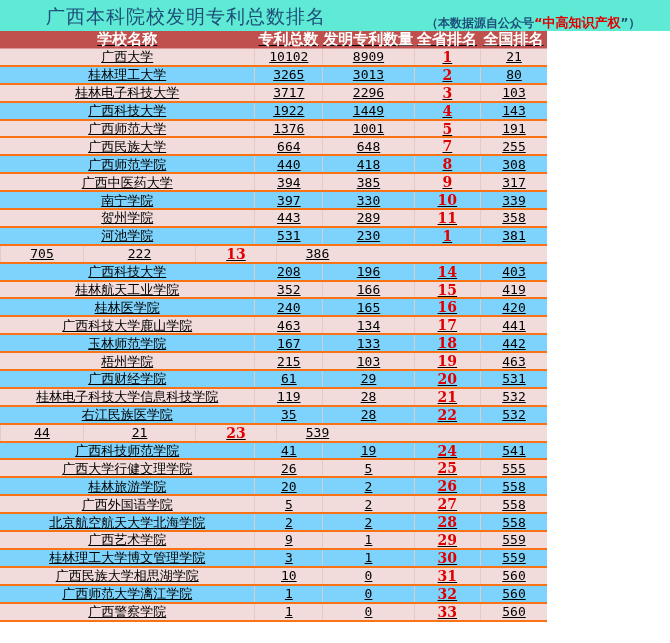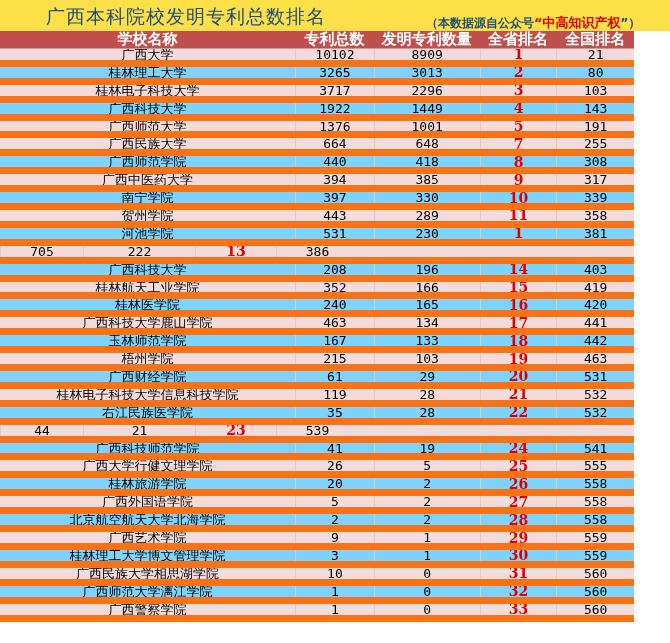--- a/index.html
+++ b/index.html
@@ -1,25 +1,25 @@
 <!DOCTYPE html>
 <html><head>
 <meta charset="utf-8">
 <style>
   html, body { margin:0; padding:0; background:#ffffff; }
   body { width:670px; height:643px; overflow:hidden; position:relative;
          font-family: "DejaVu Sans", "Liberation Sans", sans-serif; }
-  .title-bar { position:absolute; left:0; top:0; width:670px; height:31px; background:#fde047; }
+  .title-bar { position:absolute; left:0; top:0; width:670px; height:31px; background:#5eead4; }
   .main-title { position:absolute; left:46px; top:4px; font-size:19px; color:#1f4e79;
                 letter-spacing:1px; white-space:nowrap; font-family:"DejaVu Serif", serif; }
   .source-note { position:absolute; left:426px; top:14px; font-size:12px; color:#1f4e79;
                  font-weight:bold; white-space:nowrap; }
   .source-note .hl { color:#e00000; font-size:13px; }
-  .table { position:absolute; left:0; top:31px; width:634px; }
-  .row { display:flex; height:17.9px; box-sizing:border-box; border-bottom:7px solid #f97316; }
+  .table { position:absolute; left:0; top:31px; width:547px;text-decoration:underline; }
+  .row { display:flex; height:17.9px; box-sizing:border-box; border-bottom:2px solid #f97316; }
   .row.header { background:#c0504d; color:#ffffff; height:18px; border-bottom:1px solid #d99694; }
   .row.alt { background:#f2dcdb; }
   .row.plain { background:#7dd3fc; }
   .cell { box-sizing:border-box; display:flex; align-items:center; justify-content:center;
           font-size:13px; white-space:nowrap; overflow:hidden; color:#000; line-height:1; }
   .header .cell { color:#ffffff; font-size:15px; font-weight:bold; }
   .c-name { width:312px; }
   .c-total { width:83px; border-left:1px solid #d0d0d0; font-family:"DejaVu Sans Mono", monospace; }
   .c-inv { width:112px; border-left:1px solid #d0d0d0; font-family:"DejaVu Sans Mono", monospace; }
   .c-prov { width:81px; border-left:1px solid #d0d0d0; color:#e00000 !important; font-weight:bold;

